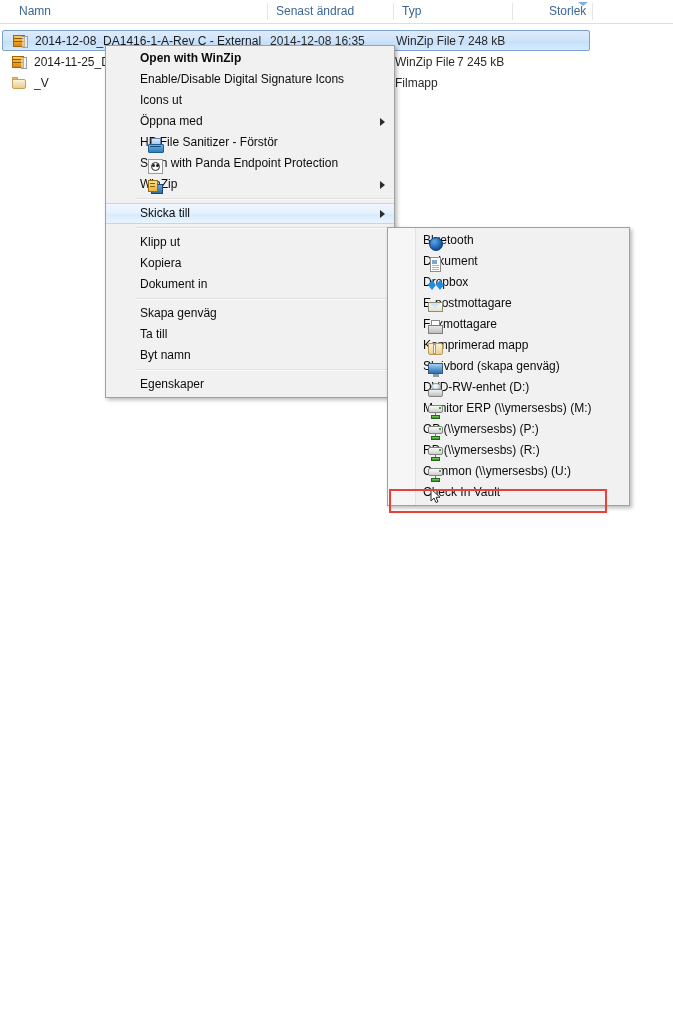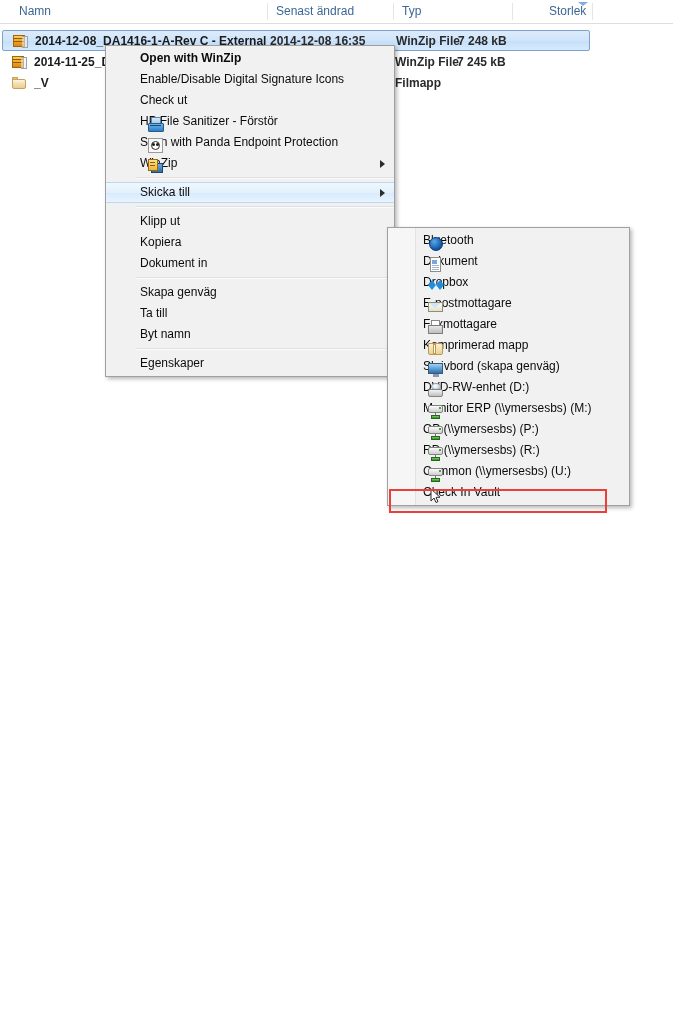--- a/index.html
+++ b/index.html
@@ -51,21 +51,20 @@
     border-left: 5px solid transparent;
     border-right: 5px solid transparent;
     border-top: 4px solid #7fb0dd;
   }
 
   
   .file-list {
     position: absolute;
     left: 0; top: 23px;
     width: 601px;
-    font-weight: bold;
   }
   .file-row {
     position: relative;
     height: 21px;
     box-sizing: border-box;
   }
   .file-row.selected {
     background: linear-gradient(to bottom, #dcebfc 0%, #cfe4fa 50%, #c5dffa 51%, #d4eafd 100%);
     border: 1px solid #7da2ce;
     border-radius: 2px;
@@ -467,23 +466,27 @@
 
   <div class="mi bold">
     <span>Open with WinZip</span>
   </div>
 
   <div class="mi">
     <span>Enable/Disable Digital Signature Icons</span>
   </div>
 
   <div class="mi">
-    <span>Check ut</span>
-  </div>
-
+    <span>Icons ut</span>
+  </div>
+
+  <div class="mi">
+    <span>Öppna med</span>
+    <span class="arrow"></span>
+  </div>
 
   <div class="mi">
     <span class="mi-icon i-shred">
       <span class="top"></span><span class="bot"></span><span class="slot"></span>
     </span>
     <span>HP File Sanitizer - Förstör</span>
   </div>
 
   <div class="mi">
     <span class="mi-icon i-panda">

